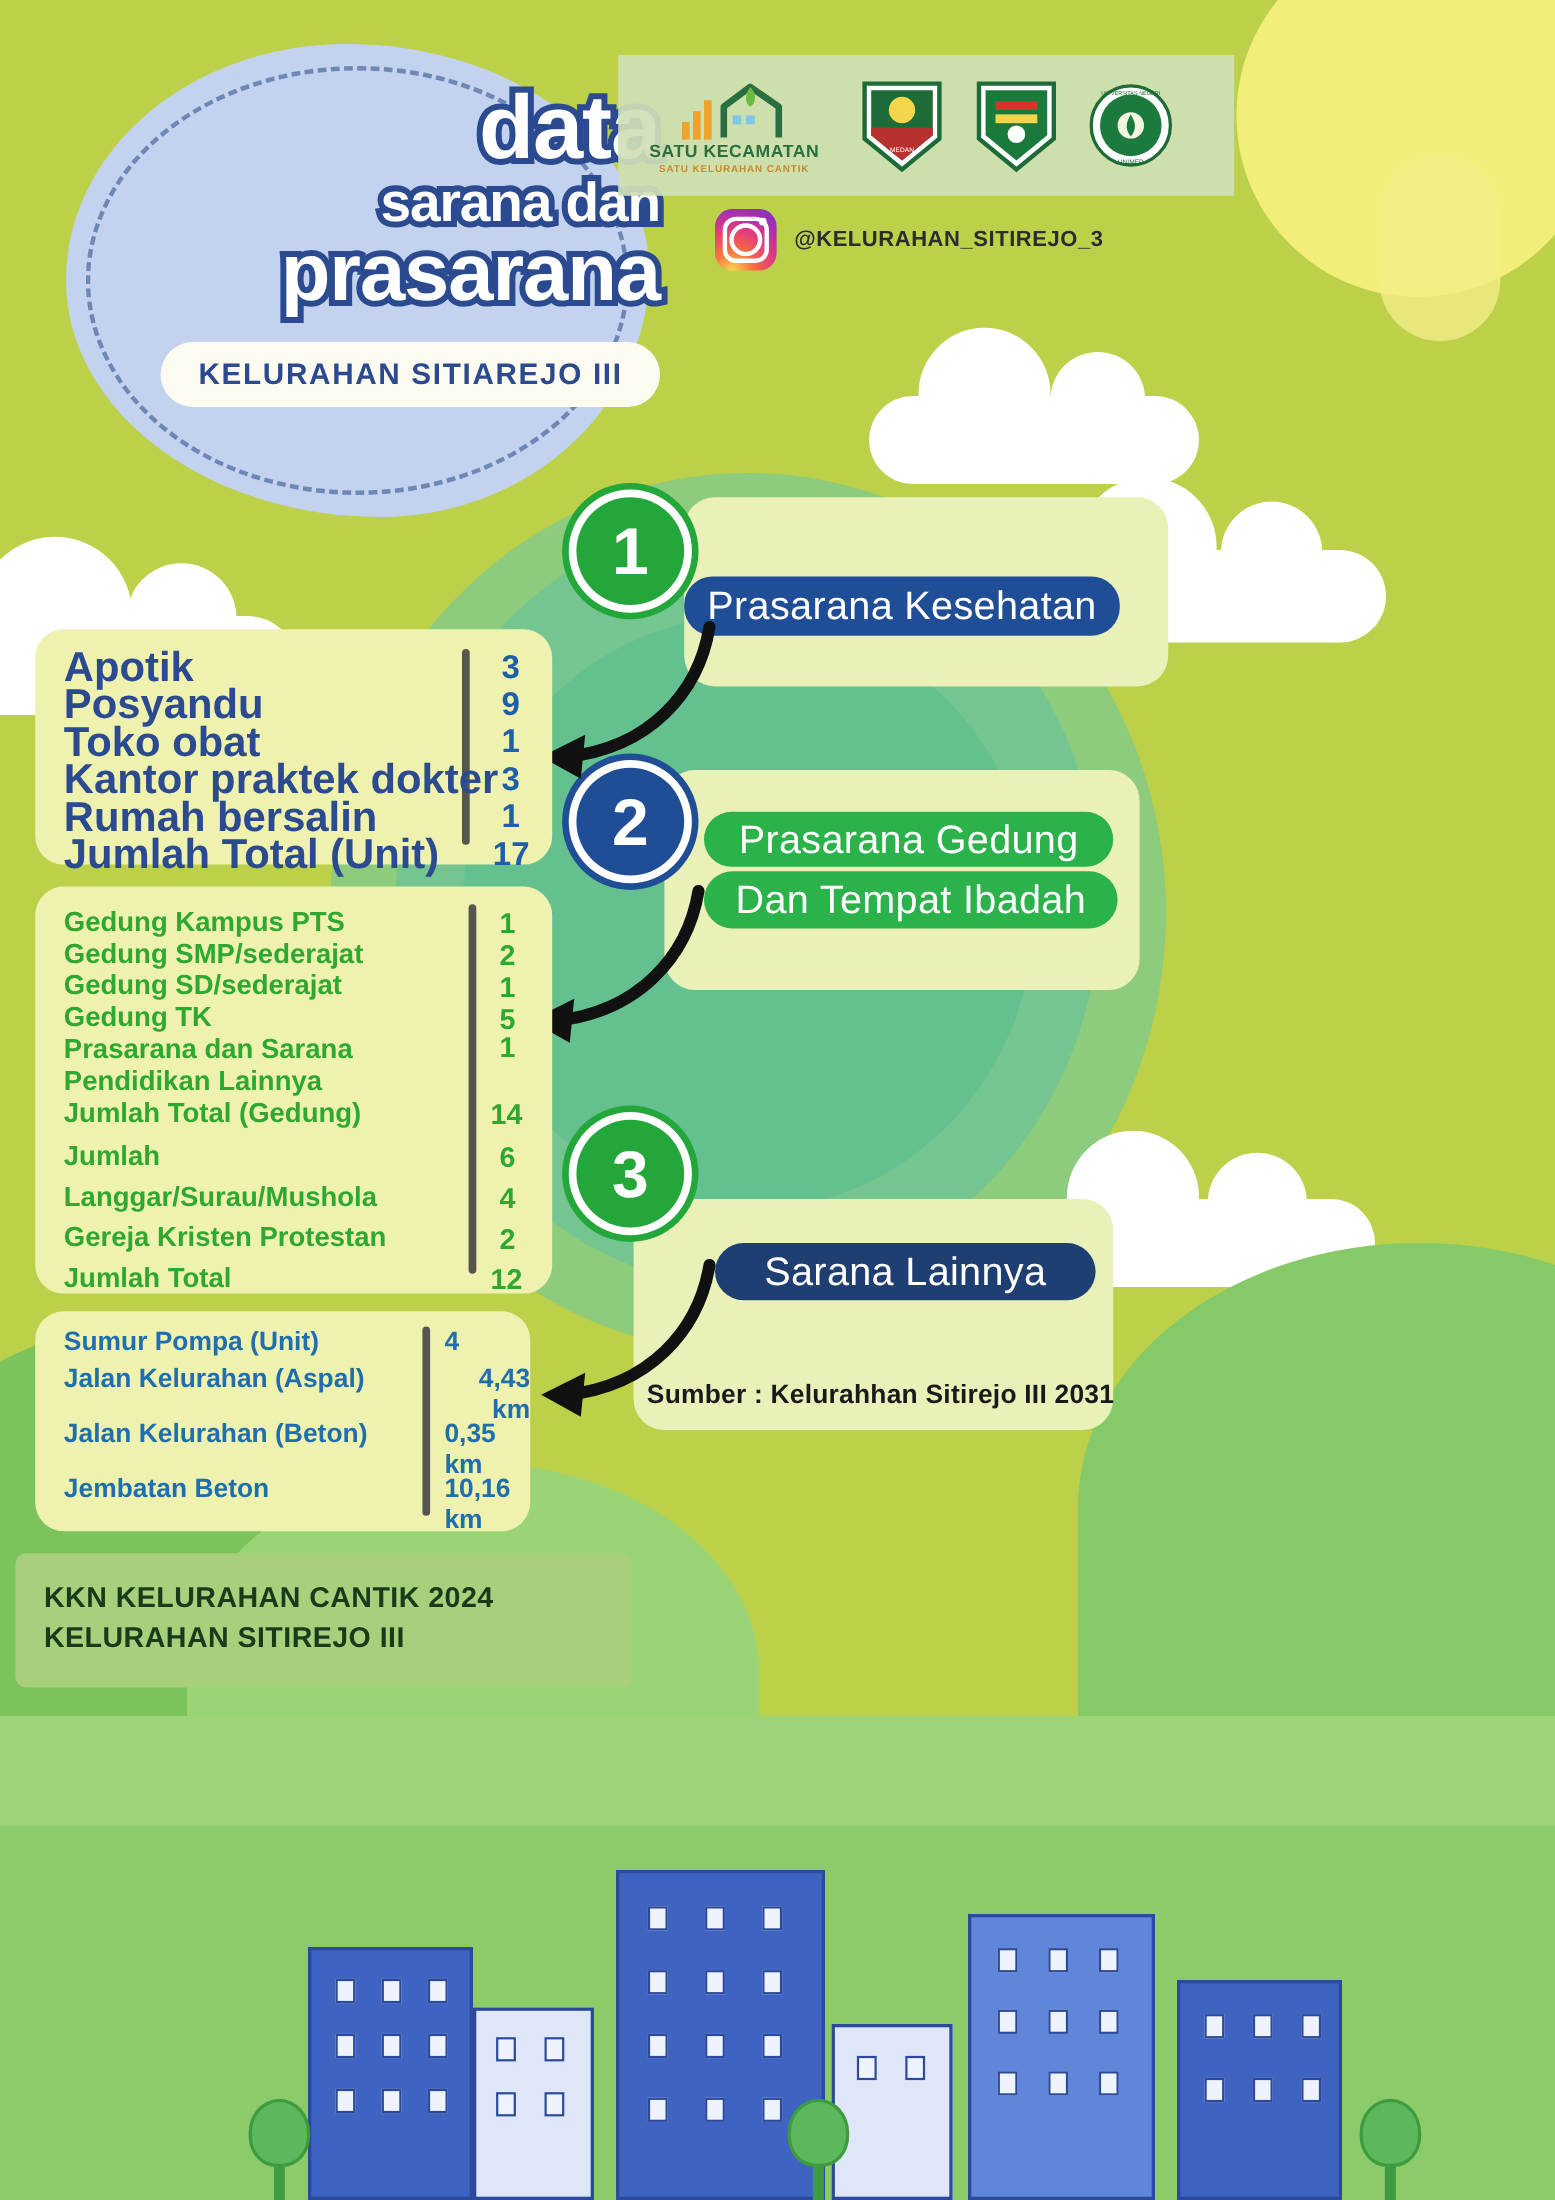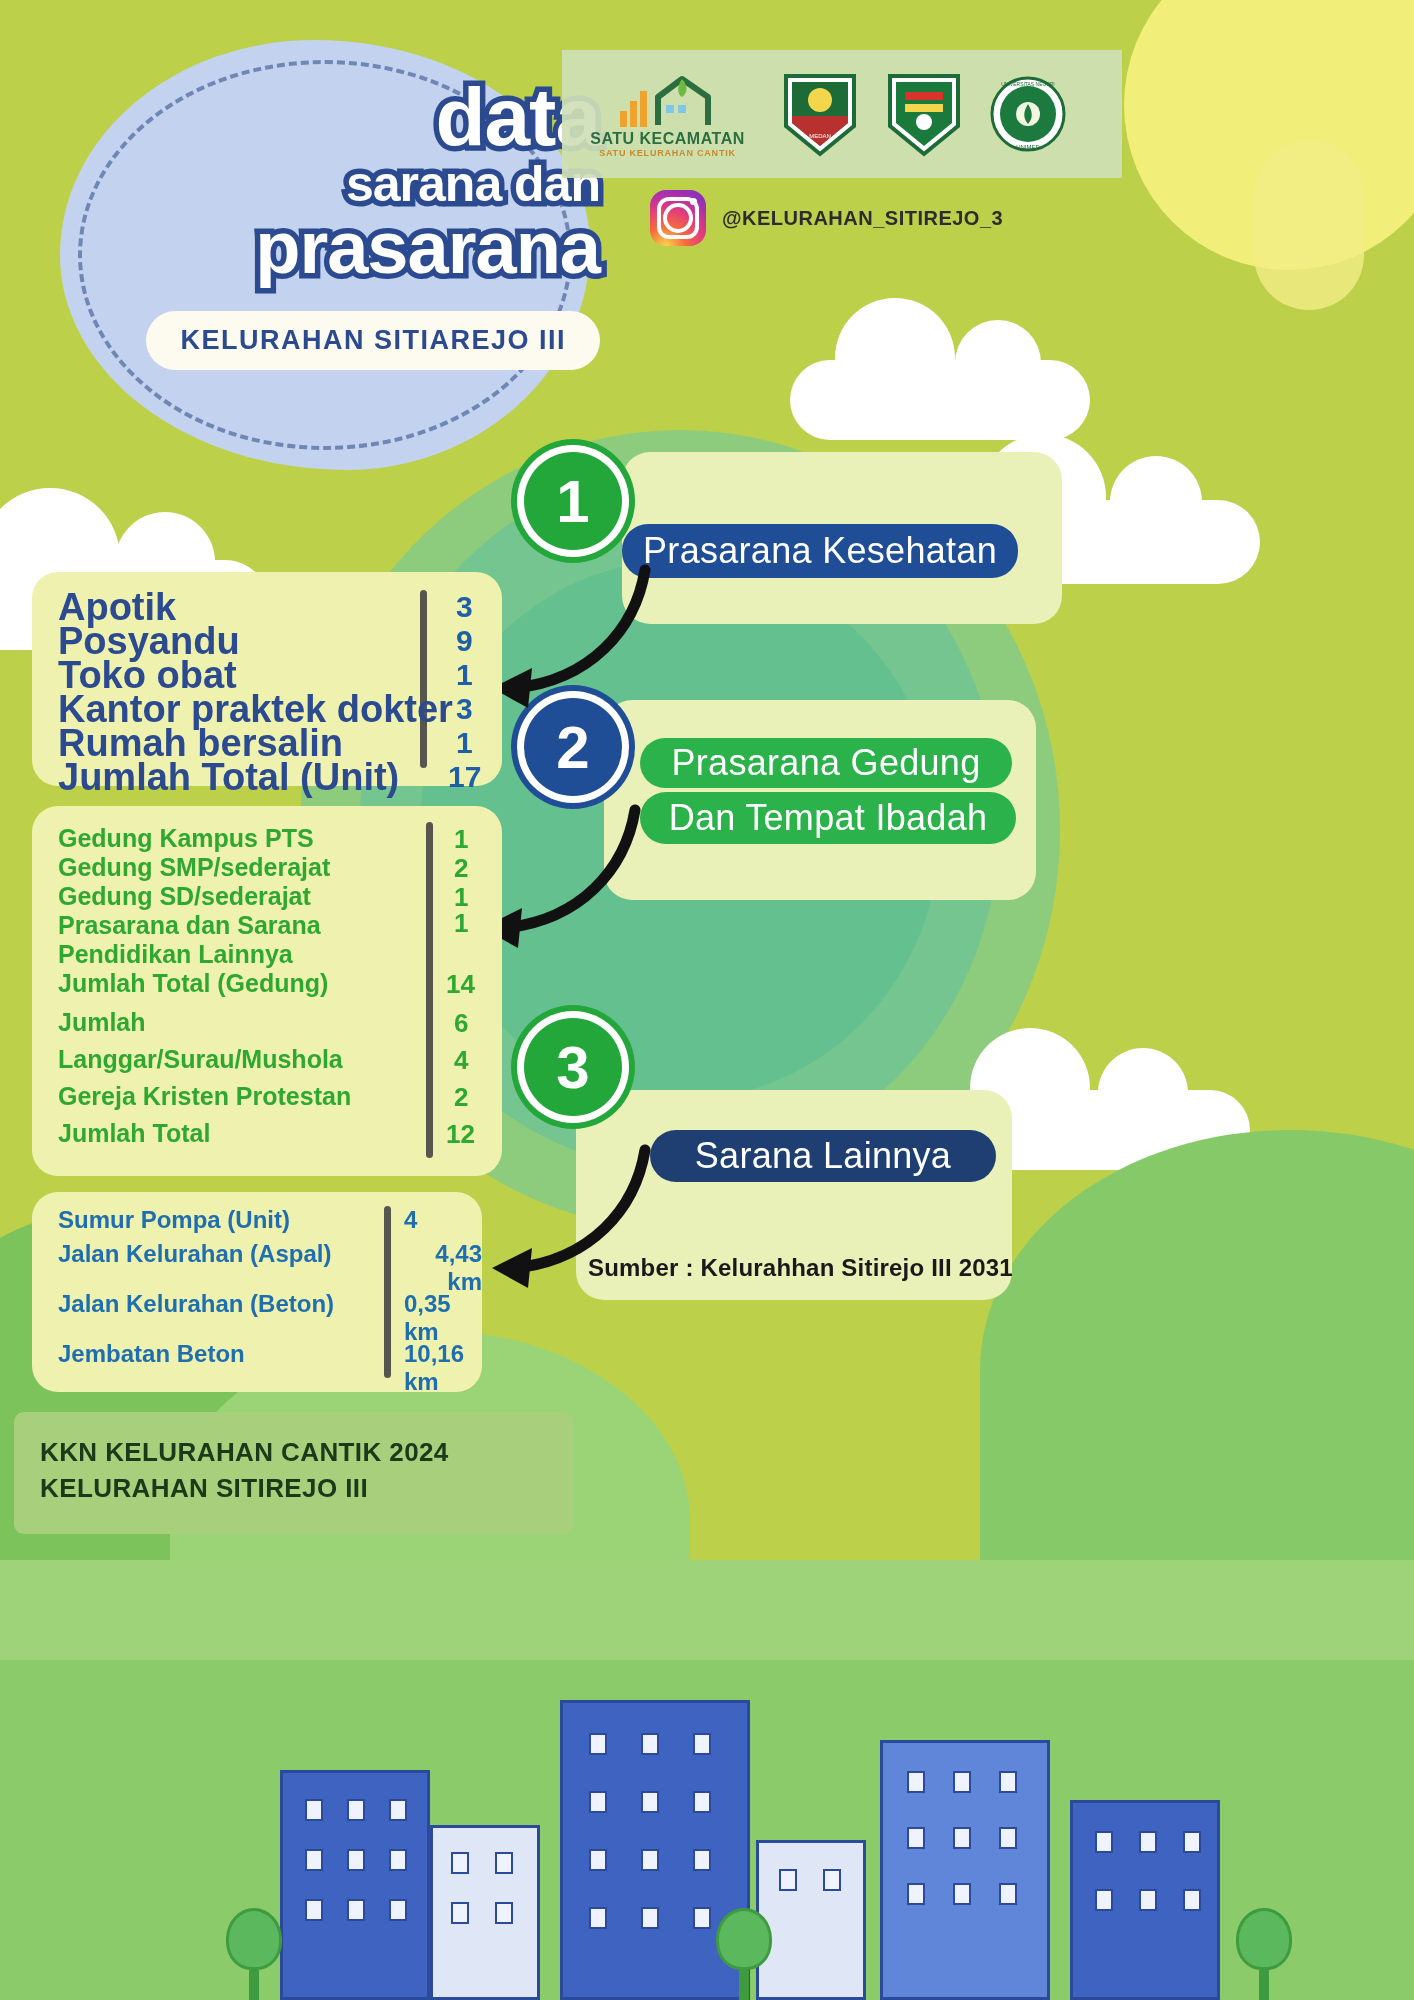--- a/index.html
+++ b/index.html
@@ -410,20 +410,24 @@
       </div>
       <div class="row">
         <span class="lbl">Gedung SMP/sederajat</span>
         <span class="val" style="left:422px;">2</span>
       </div>
       <div class="row">
         <span class="lbl">Gedung SD/sederajat</span>
         <span class="val" style="left:422px;">1</span>
       </div>
       <div class="row">
+        <span class="lbl">Gedung TK</span>
+        <span class="val" style="left:422px;">5</span>
+      </div>
+      <div class="row">
         <span class="lbl">Prasarana dan Sarana</span>
       </div>
       <div class="row">
         <span class="lbl">Pendidikan Lainnya</span>
         <span class="val" style="left:422px; margin-top:-32px;">1</span>
       </div>
       <div class="row">
         <span class="lbl">Jumlah Total (Gedung)</span>
         <span class="val" style="left:414px;">14</span>
       </div>

